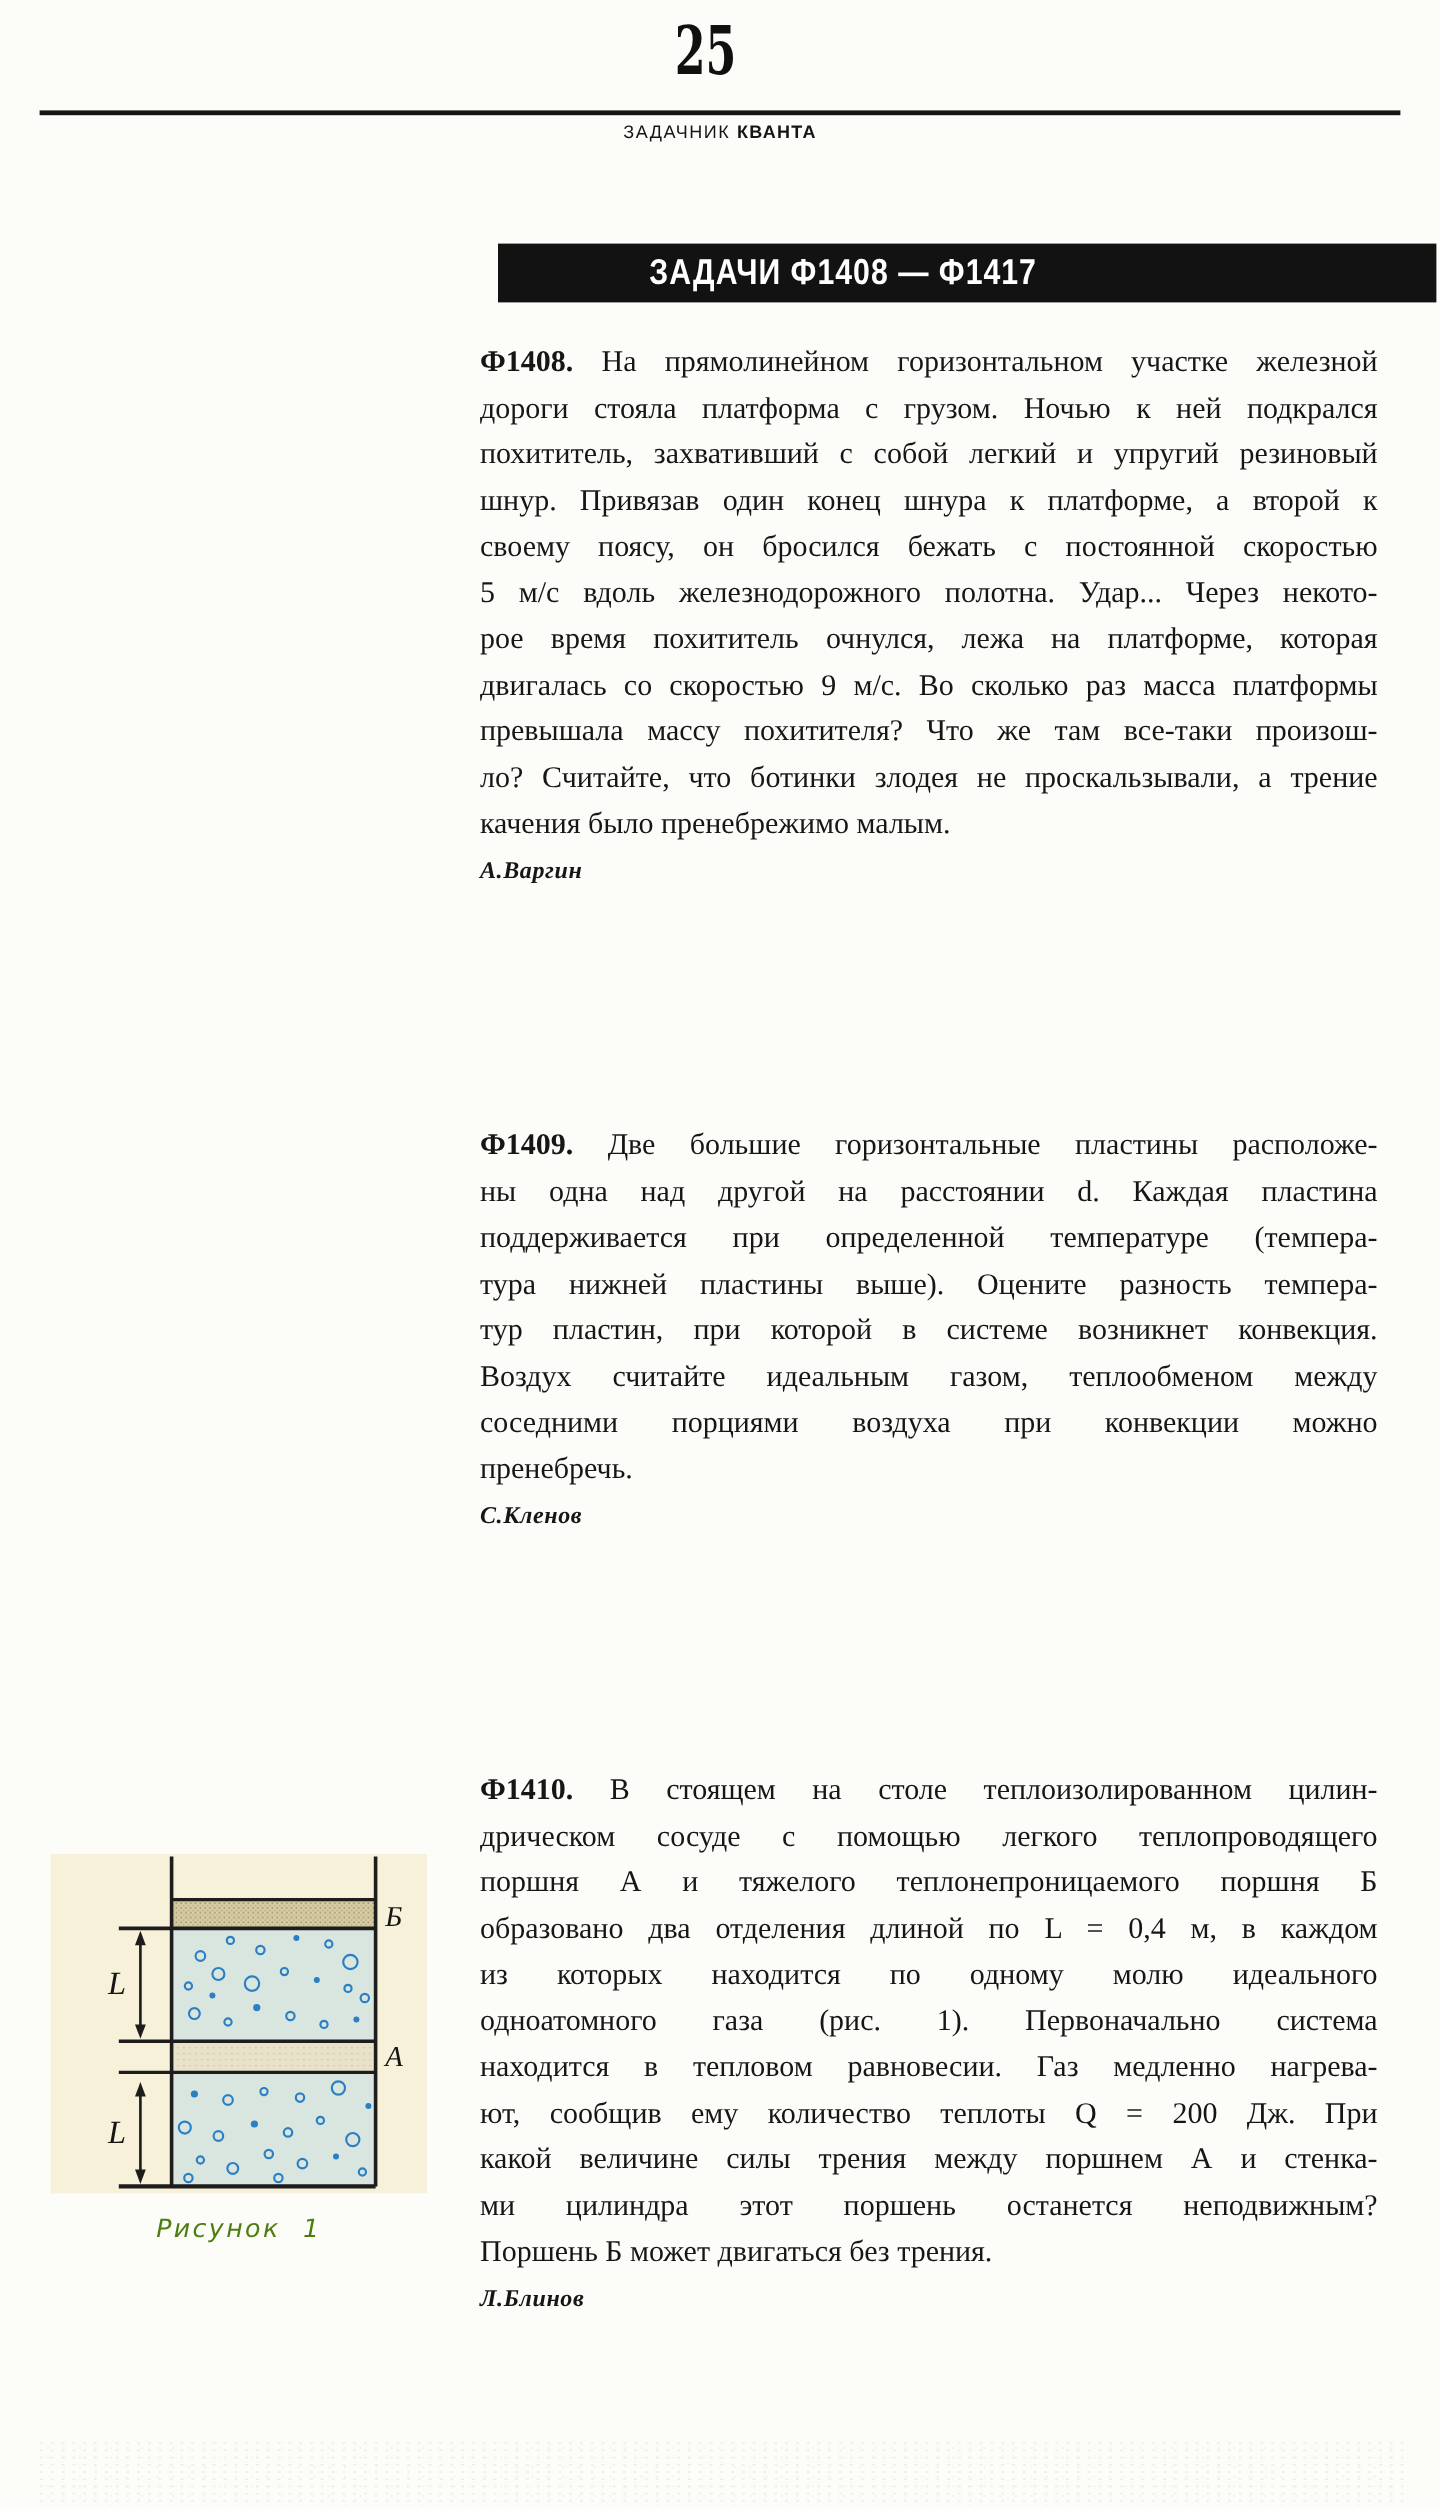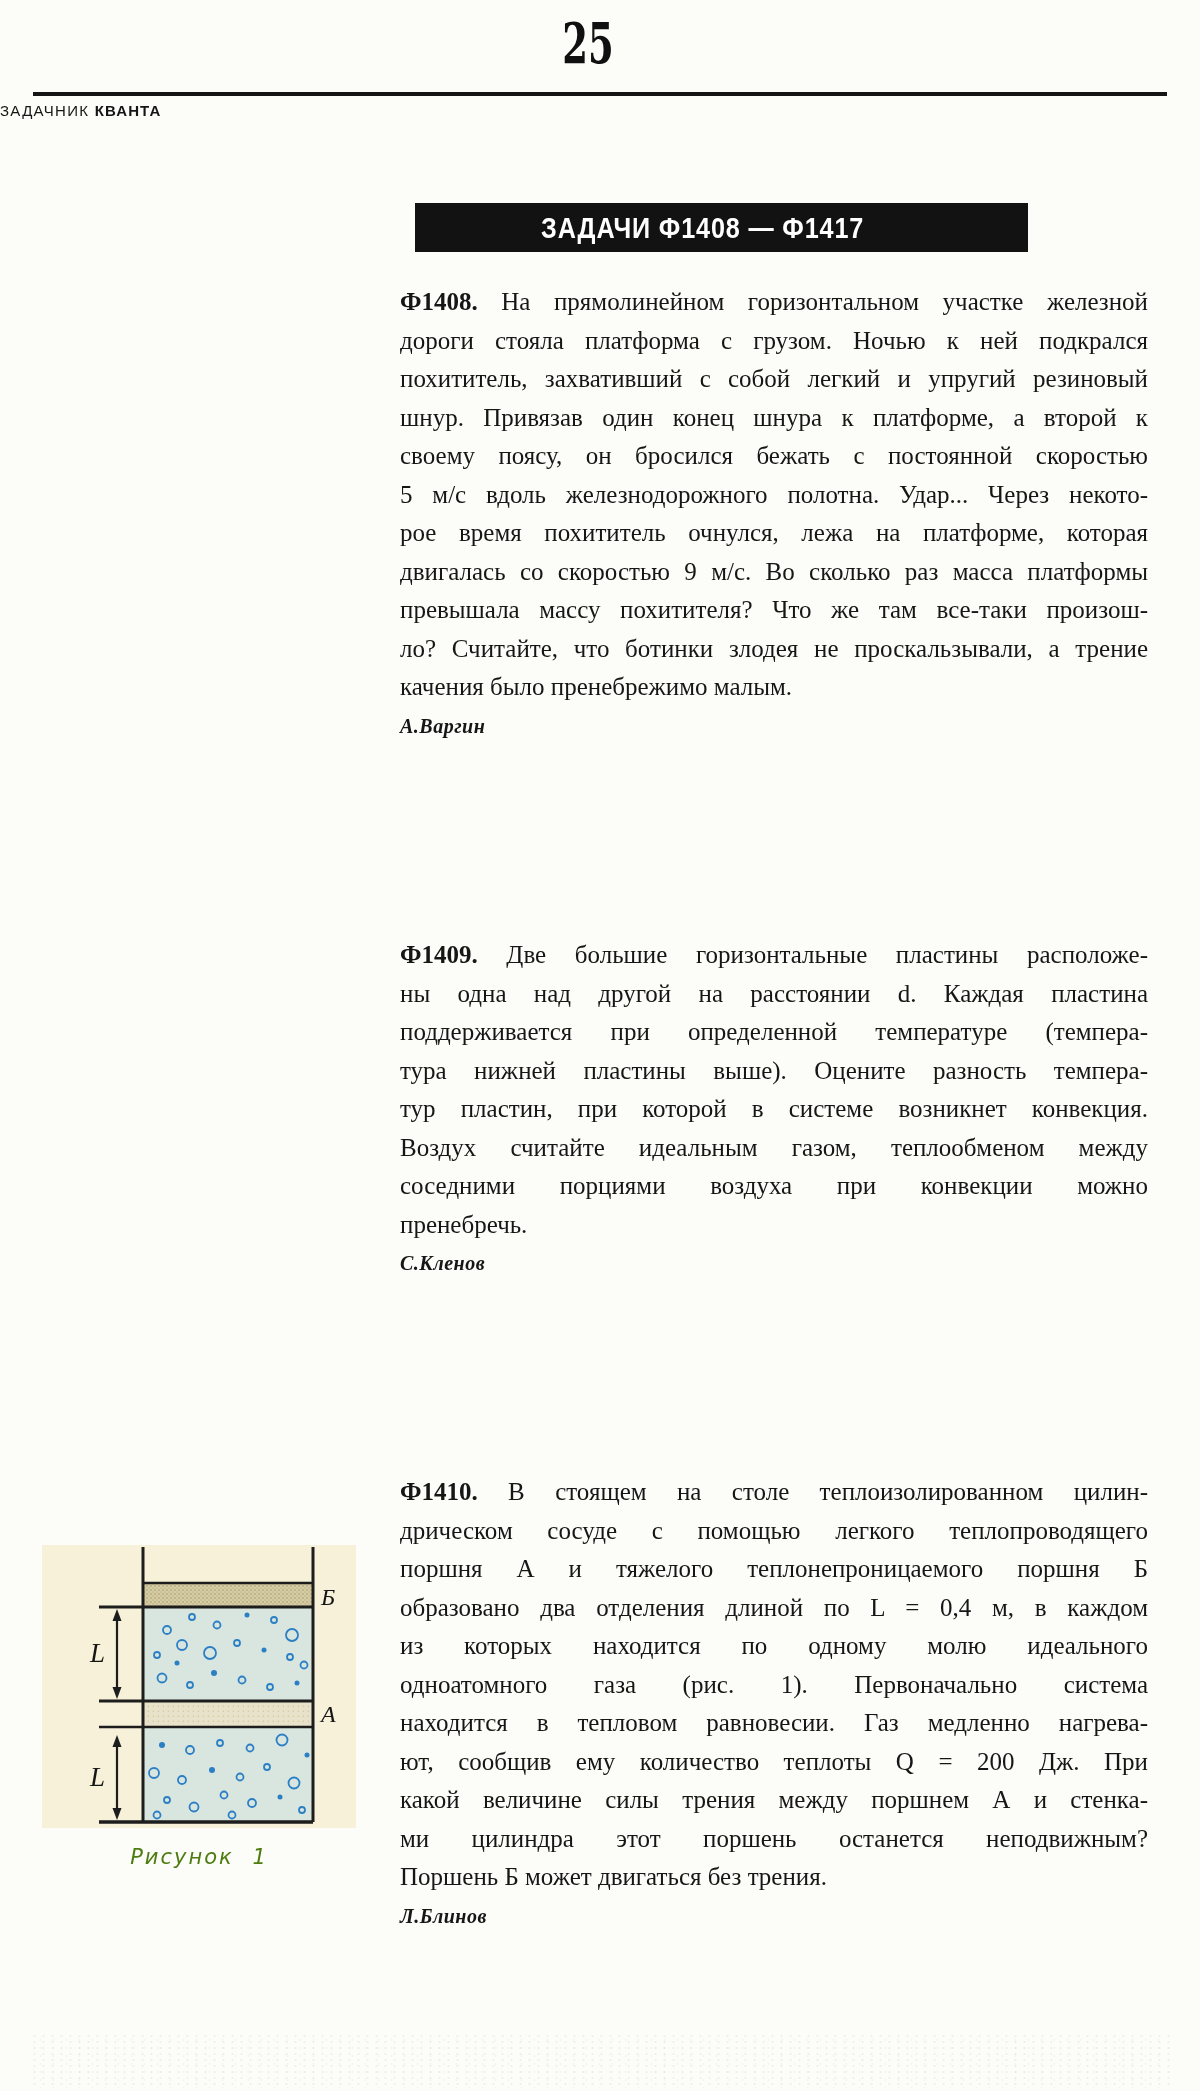--- a/index.html
+++ b/index.html
@@ -9,27 +9,27 @@
     font-family:"Liberation Serif",serif;color:#161616;padding-left:32px;
   }
   
   .pagenum{
     position:absolute;top:12px;left:488px;width:200px;text-align:center;
     font-family:"DejaVu Serif",serif;font-weight:700;font-size:56px;line-height:62px;
     transform:scaleX(.66);transform-origin:center;color:#101010;
   }
   .rule{position:absolute;top:92px;left:33px;width:1134px;height:4px;background:#151515;}
   .runhead{
-    position:absolute;top:102px;left:0;width:1200px;text-align:left;
+    position:absolute;top:102px;left:0;width:1200px;text-align:center;
     font-family:"Liberation Sans",sans-serif;font-size:15px;letter-spacing:1.3px;color:#151515;
   }
   .runhead b{font-weight:700;letter-spacing:1.1px;}
   
   .banner{
-    position:absolute;left:415px;top:203px;width:613px;height:49px;background:#121212;
+    position:absolute;left:415px;top:203px;width:782px;height:49px;background:#121212;
     display:flex;align-items:center;
   }
   .banner span{
     margin-left:126px;color:#fff;font-family:"Liberation Sans",sans-serif;
     font-weight:700;font-size:30px;letter-spacing:1px;white-space:nowrap;
     transform:scaleX(.84);transform-origin:left center;
   }
   
   .problem{position:absolute;left:400px;width:748px;}
   .p1408{top:283px;} .p1409{top:936px;} .p1410{top:1473px;}

